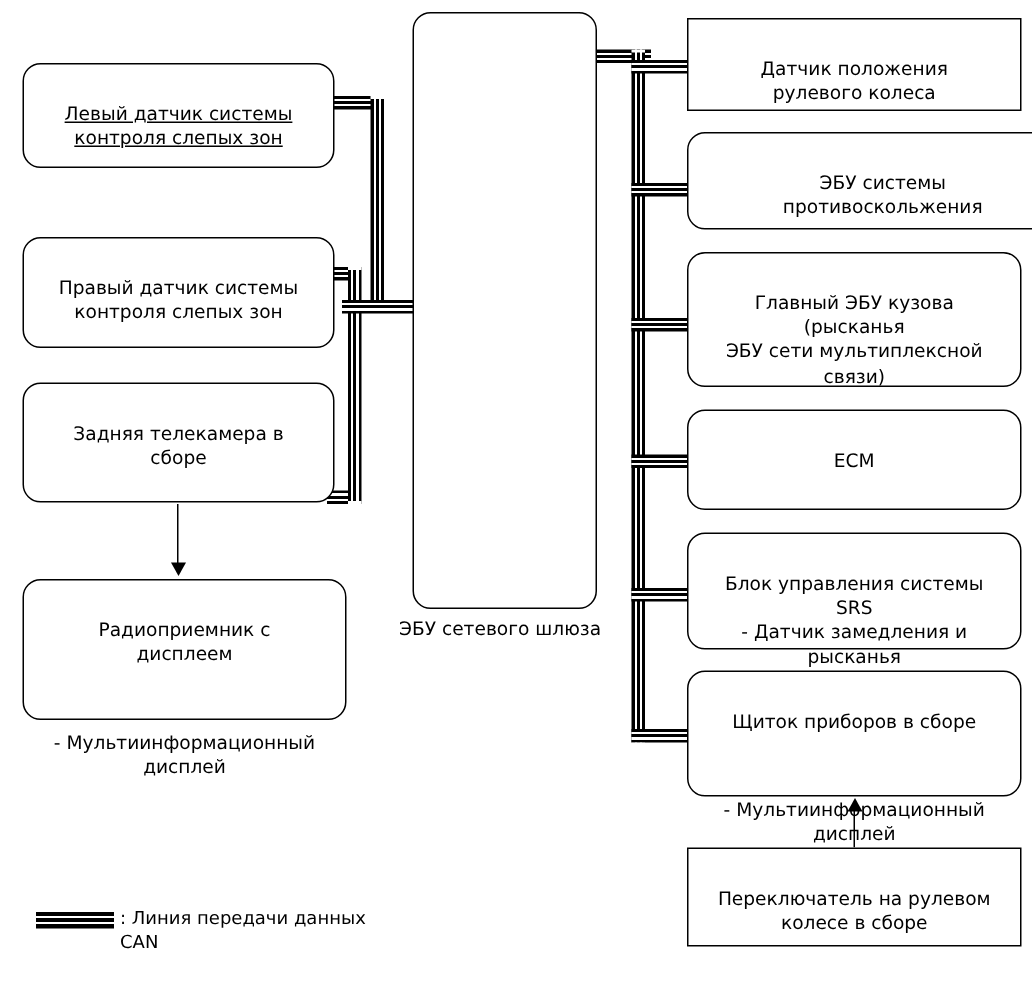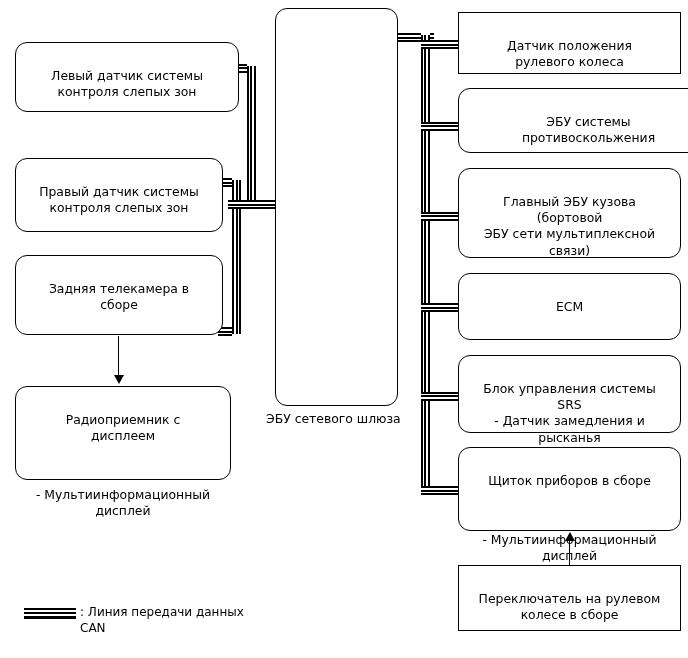--- a/index.html
+++ b/index.html
@@ -120,21 +120,21 @@
   <div class="knock" style="left:421px;top:33px;width:9px;height:2px;"></div>
 
   <div class="canh" style="left:421px;top:40px;width:42px;"></div>
   <div class="canh" style="left:421px;top:122px;width:42px;"></div>
   <div class="canh" style="left:421px;top:212px;width:42px;"></div>
   <div class="canh" style="left:421px;top:303px;width:42px;"></div>
   <div class="canh" style="left:421px;top:392px;width:42px;"></div>
   <div class="canh" style="left:421px;top:486px;width:42px;"></div>
   <div class="knock" style="left:421px;top:495px;width:9px;height:3px;"></div>
 
-  <div class="box" style="left:15px;top:42px;width:224px;height:70px;">
+  <div class="box" style="left:15px;top:42px;width:208px;height:70px;text-decoration:underline;">
     <span class="ln">Левый датчик системы
 контроля слепых зон</span>
   </div>
 
   <div class="box" style="left:15px;top:158px;width:208px;height:74px;">
     <span class="ln">Правый датчик системы
 контроля слепых зон</span>
   </div>
 
   <div class="box" style="left:15px;top:255px;width:208px;height:80px;">
@@ -160,21 +160,21 @@
     <span class="ln">Датчик положения
 рулевого колеса</span>
   </div>
 
   <div class="box" style="left:458px;top:88px;width:261px;height:65px;">
     <span class="ln">ЭБУ системы
 противоскольжения</span>
   </div>
 
   <div class="box" style="left:458px;top:168px;width:223px;height:90px;">
-    <span class="ln">Главный ЭБУ кузова (бортовой
+    <span class="ln">Главный ЭБУ кузова (рысканья
 ЭБУ сети мультиплексной
 связи)</span>
   </div>
 
   <div class="box" style="left:458px;top:273px;width:223px;height:67px;">
     <span class="ln">ECM</span>
   </div>
 
   <div class="box" style="left:458px;top:355px;width:223px;height:78px;">
     <span class="ln">Блок управления системы

